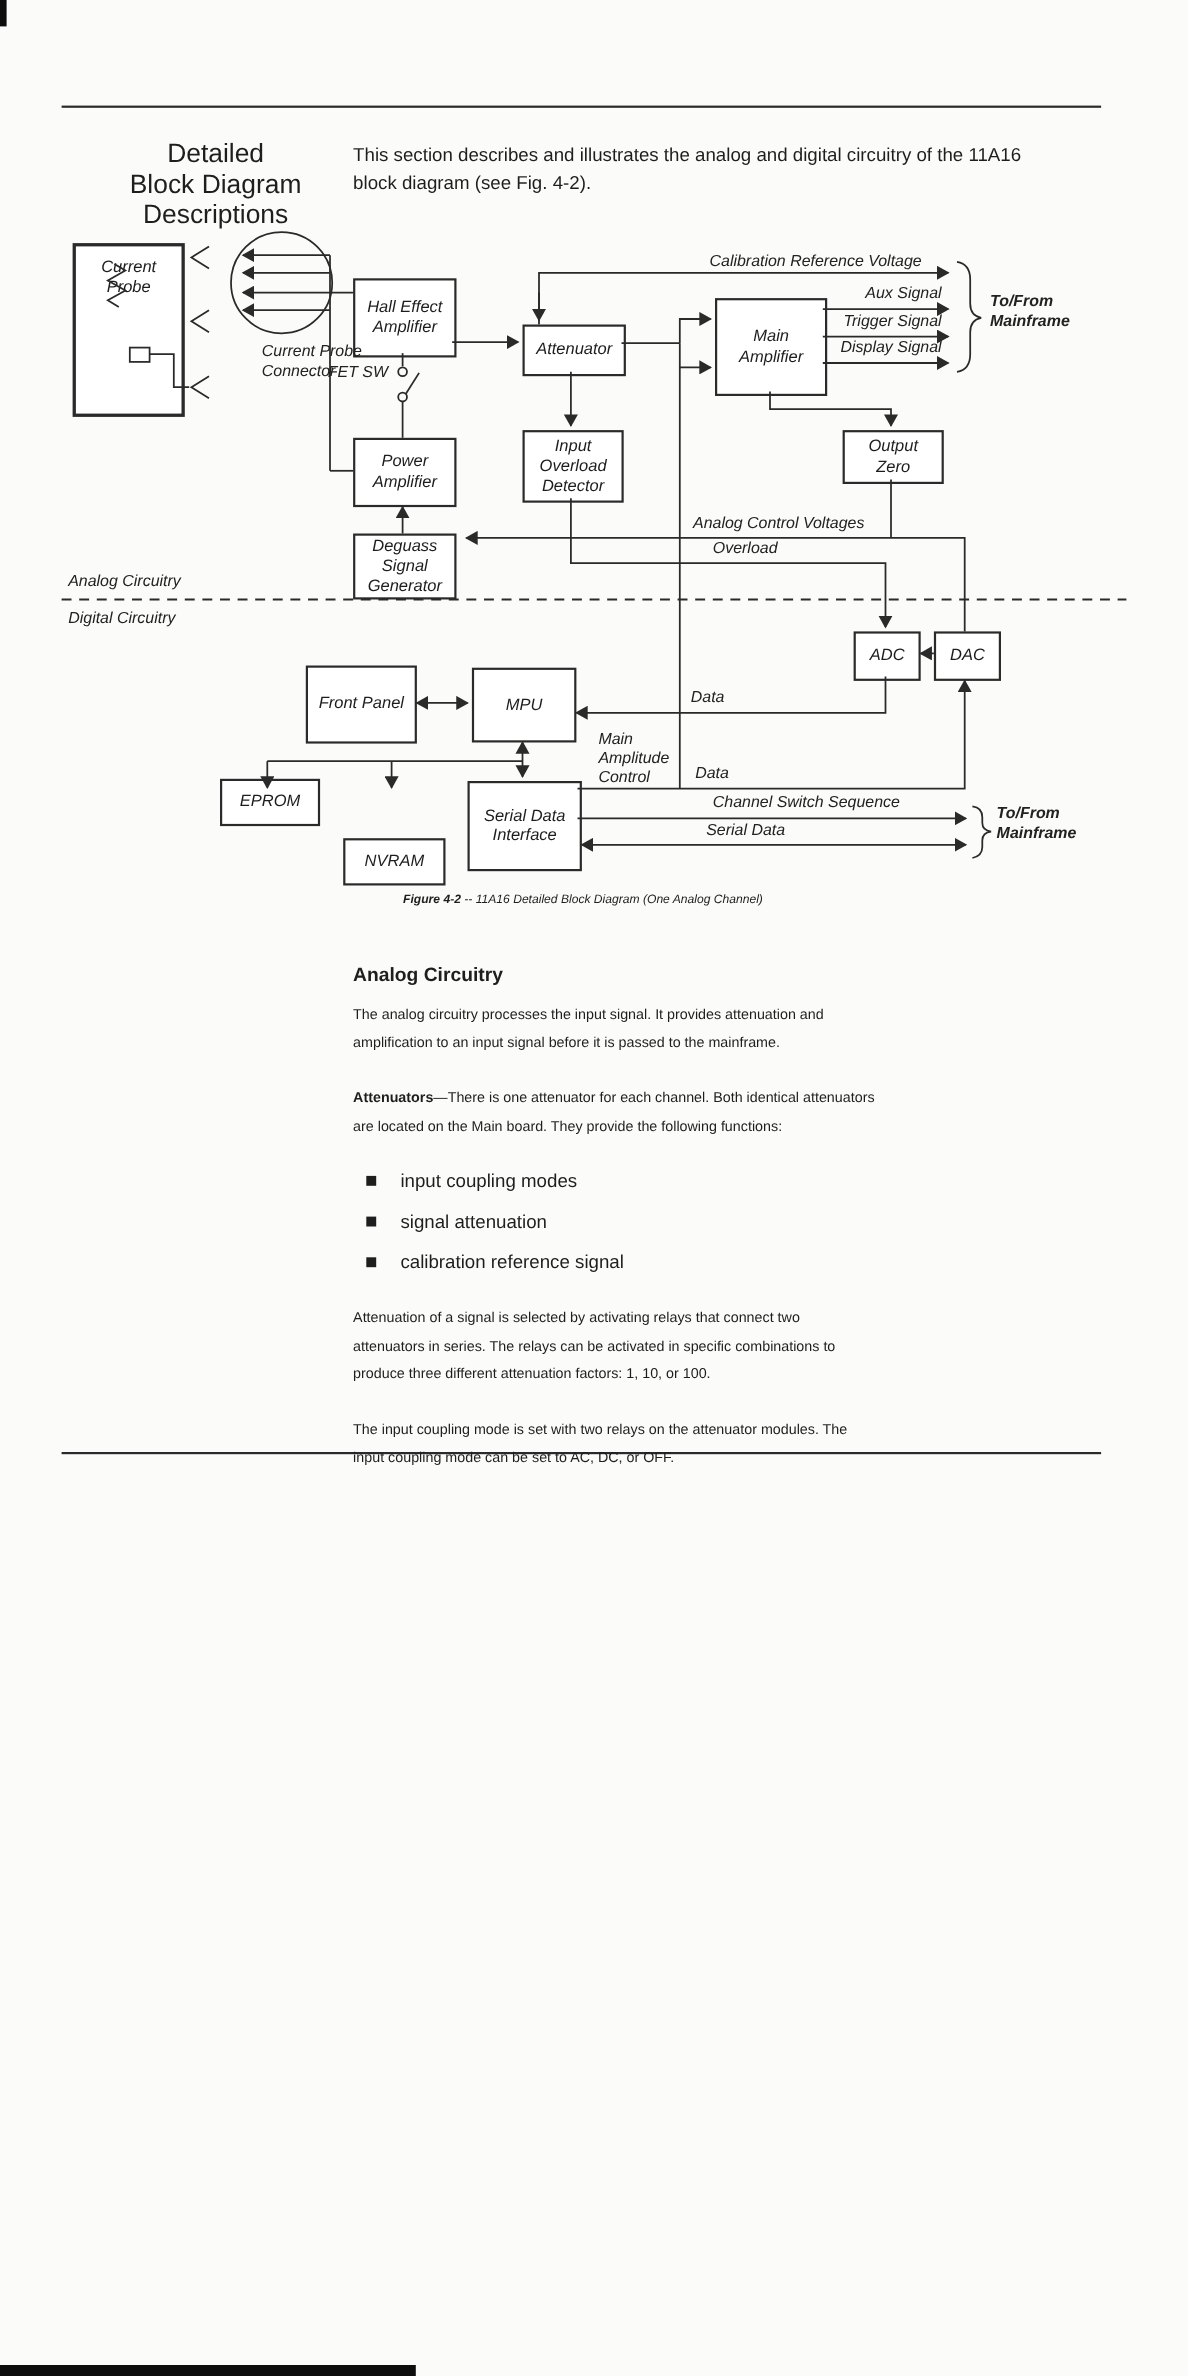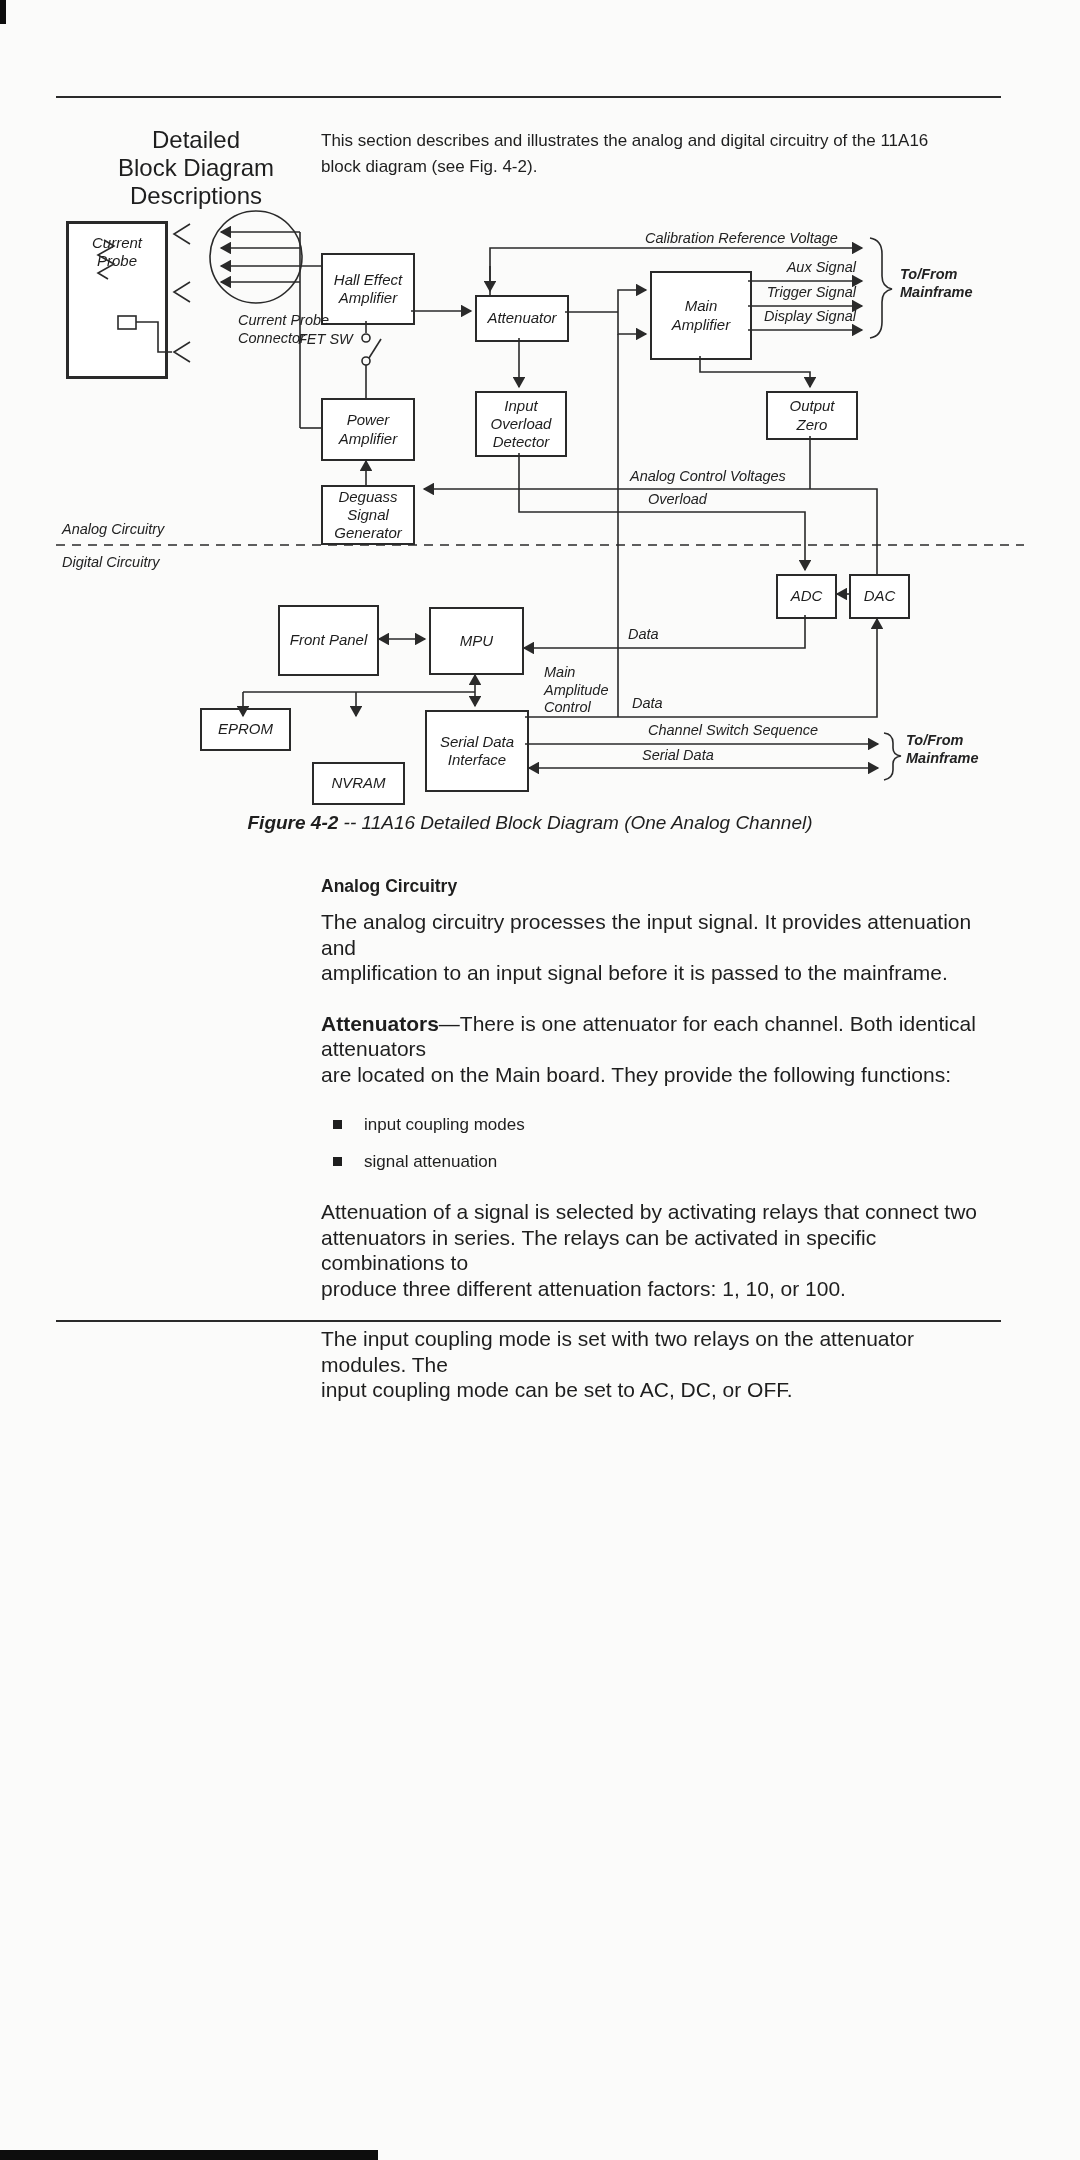--- a/index.html
+++ b/index.html
@@ -20,26 +20,26 @@
     display:flex;align-items:center;justify-content:center;text-align:center;
     font-style:italic;font-size:15px;line-height:1.22;white-space:pre-line;
     z-index:1;color:#1d1d1d;
   }
   .wires{position:absolute;left:0;top:0;z-index:2;pointer-events:none;}
   .lbl{
     position:absolute;font-style:italic;font-size:14.5px;line-height:1.22;
     white-space:pre-line;z-index:3;color:#222;
   }
   .lbl.bold{font-weight:bold;}
-  .caption{position:absolute;z-index:3;text-align:center;font-size:19px;font-style:italic;}
+  .caption{position:absolute;z-index:3;text-align:center;font-size:11px;font-style:italic;}
   .caption .cap-label{font-weight:bold;}
   
   .copy{position:absolute;left:321px;top:876px;width:668px;z-index:3;}
   .copy h3{font-size:17.5px;margin:0 0 12px 0;}
-  .copy p{font-size:21px;line-height:25.5px;margin:0 0 25px 0;white-space:pre-line;}
+  .copy p{font-size:13px;line-height:25.5px;margin:0 0 25px 0;white-space:pre-line;}
   .copy .lead{font-weight:bold;}
   .bullets{margin:0 0 25px 0;padding:0;list-style:none;}
   .bullets li{display:flex;align-items:flex-start;margin-bottom:12px;font-size:17px;line-height:25px;}
   .bullets .sq{width:9px;height:9px;background:#1e1e1e;margin:8px 22px 0 12px;flex:0 0 9px;}
   
   .footer-row{position:absolute;left:56px;width:945px;top:1330px;display:flex;justify-content:space-between;
     font-size:16.5px;font-style:italic;z-index:3;}
   .artifact{position:absolute;background:#0d0d0d;z-index:4;}
 </style>
 </head>
@@ -200,20 +200,24 @@
 are located on the Main board. They provide the following functions:</span></p>
     <ul class="bullets">
       <li>
         <span class="sq"></span>
         <span>input coupling modes</span>
       </li>
       <li>
         <span class="sq"></span>
         <span>signal attenuation</span>
       </li>
+      <li>
+        <span class="sq"></span>
+        <span>calibration reference signal</span>
+      </li>
     </ul>
     <p>Attenuation of a signal is selected by activating relays that connect two
 attenuators in series. The relays can be activated in specific combinations to
 produce three different attenuation factors: 1, 10, or 100.</p>
     <p>The input coupling mode is set with two relays on the attenuator modules. The
 input coupling mode can be set to AC, DC, or OFF.</p>
   </div>
 
   <div class="rule" style="left:56px;top:1320px;width:945px;"></div>
 

